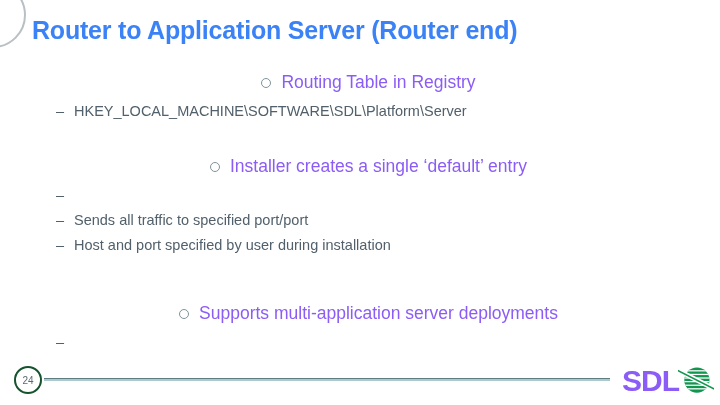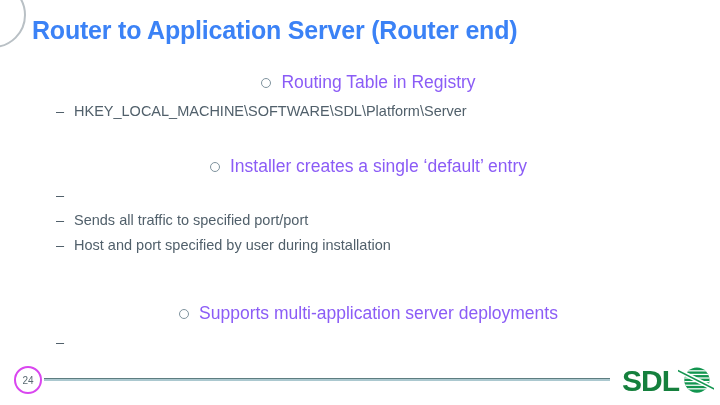--- a/index.html
+++ b/index.html
@@ -51,21 +51,21 @@
     display:flex;align-items:flex-start;
     font-size:14.5px;line-height:25px;
     color:#51606B;
   }
   .dash{flex:0 0 18px;}
   
   .page-circle{
     position:absolute;
     left:14px;top:366px;
     width:24px;height:24px;
-    border:2px solid #d946ef;
+    border:2px solid #14532d;
     border-radius:50%;
     display:flex;align-items:center;justify-content:center;
     font-size:10px;color:#5a6a72;
     background:#fff;
     z-index:2;
   }
   .footer-line{
     position:absolute;
     left:44px;right:110px;top:378px;
     height:3px;
@@ -73,21 +73,21 @@
   }
   .logo{
     position:absolute;
     right:6px;top:362px;
     display:flex;align-items:center;
   }
   .logo-text{
     font-size:30px;
     font-weight:bold;
     letter-spacing:-1px;
-    color:#15803d;
+    color:#8b5cf6;
     line-height:36px;
   }
   .logo-globe{margin-left:-1px;display:block;}
 </style>
 </head>
 <body>
 
 <div class="slide">
 
   <div class="corner-arc"></div>

